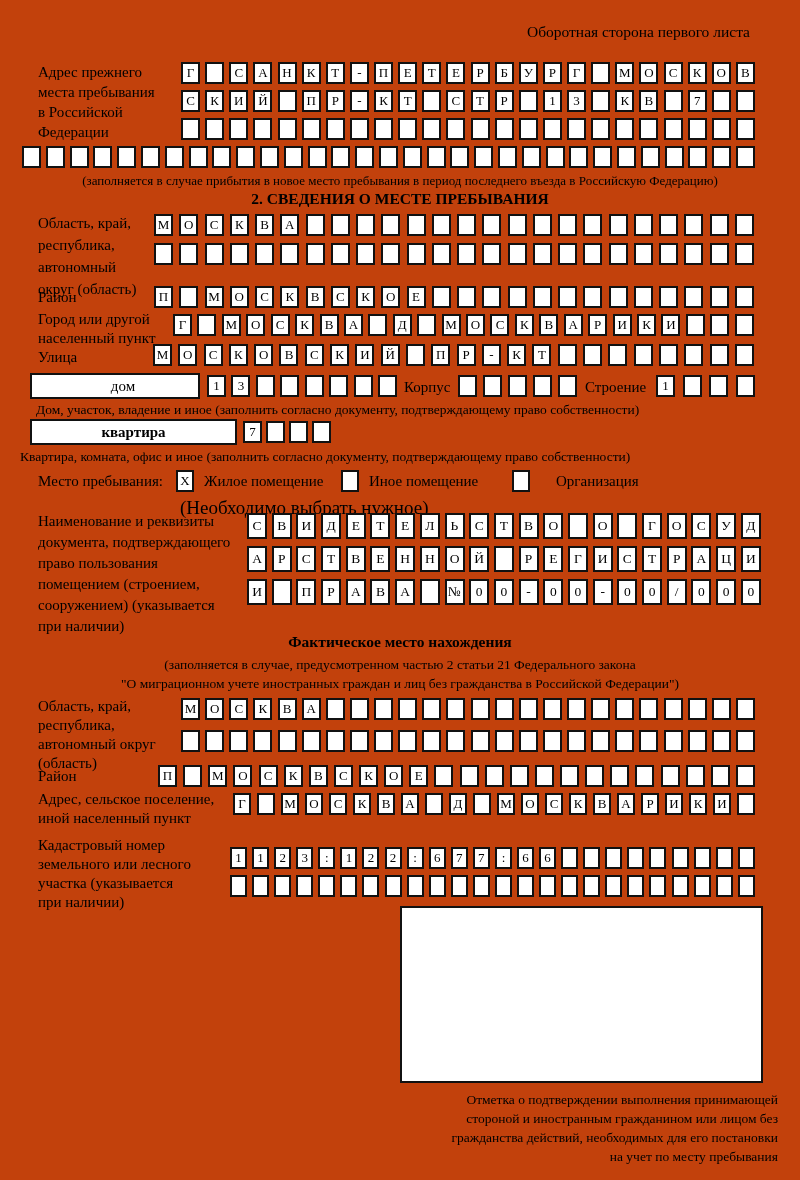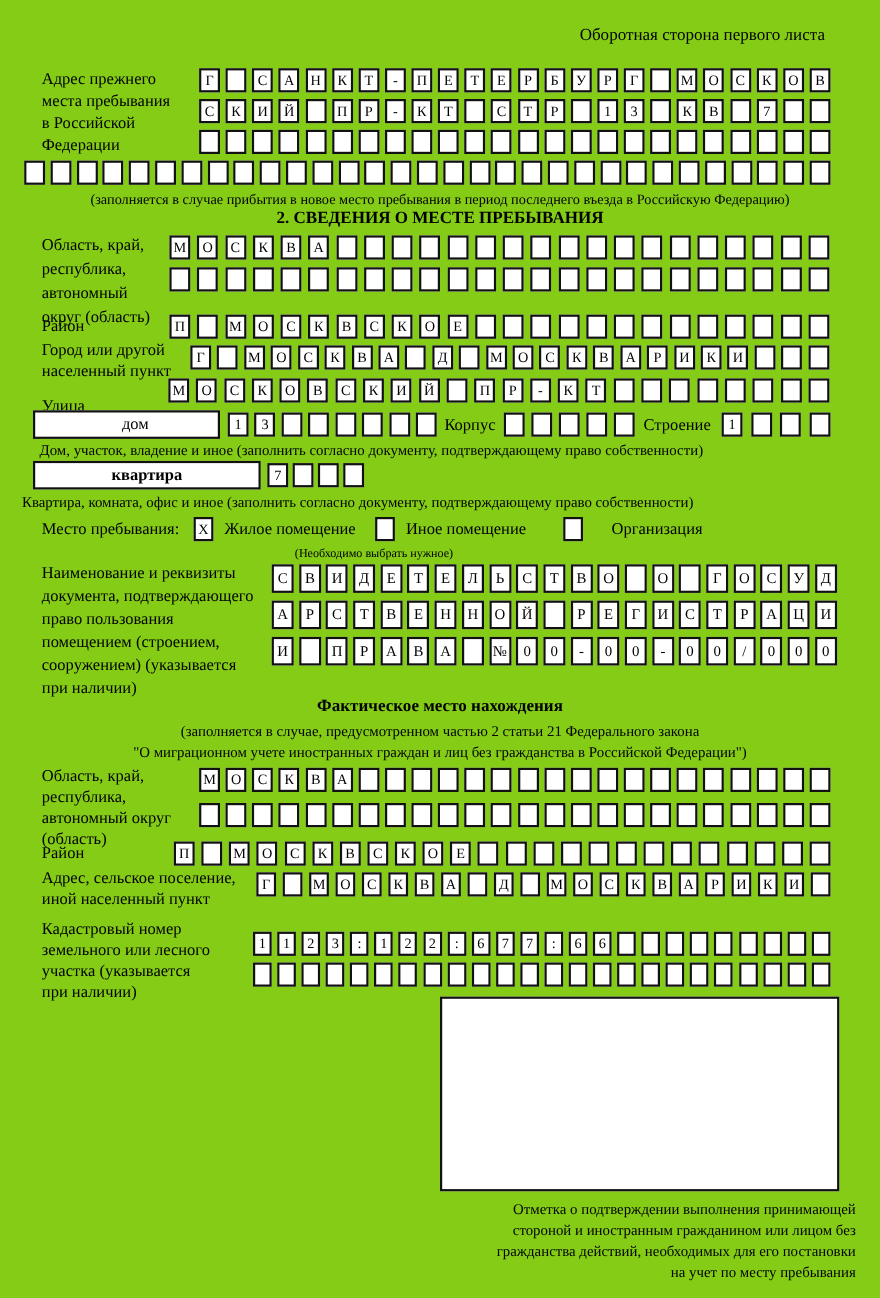--- a/index.html
+++ b/index.html
@@ -1,16 +1,16 @@
 <!DOCTYPE html>
 <html><head>
 <meta charset="utf-8">
 <style>
   html,body{margin:0;padding:0;background:#fff;}
-  #page{position:relative;width:800px;height:1180px;background:#84cc16;
+  #page{position:relative;width:800px;height:1180px;background:#c2410c;
         font-family:"Liberation Serif",serif;color:#000;overflow:hidden;}
   .txt{position:absolute;font-size:15px;line-height:20px;white-space:nowrap;}
   .lines{position:absolute;font-size:15px;}
   .lines div{white-space:nowrap;}
   .lh19 div{line-height:19px;} .lh20 div{line-height:20px;}
   .lh21 div{line-height:21px;} .lh22 div{line-height:22px;}
   .cap{position:absolute;font-size:13px;white-space:nowrap;}
   .center{left:0;right:0;text-align:center;white-space:normal;}
   .bold{font-weight:bold;}
   .boxrow{position:absolute;display:flex;justify-content:space-between;height:22px;}
@@ -266,21 +266,21 @@
       <span class="cbox">А</span>
       <span class="cbox">Р</span>
       <span class="cbox">И</span>
       <span class="cbox">К</span>
       <span class="cbox">И</span>
       <span class="cbox"></span>
       <span class="cbox"></span>
       <span class="cbox"></span>
     </div>
 
-  <div class="txt" style="left:38px;top:360px;text-decoration:underline;">Улица</div>
+  <div class="txt" style="left:38px;top:347px;">Улица</div>
   <div class="boxrow" style="left:153px;top:344px;width:601px;">
       <span class="cbox">М</span>
       <span class="cbox">О</span>
       <span class="cbox">С</span>
       <span class="cbox">К</span>
       <span class="cbox">О</span>
       <span class="cbox">В</span>
       <span class="cbox">С</span>
       <span class="cbox">К</span>
       <span class="cbox">И</span>
@@ -338,21 +338,21 @@
     </div>
   <div class="cap" style="left:20px;top:449px;font-size:13.5px;">Квартира, комната, офис и иное (заполнить согласно документу, подтверждающему право собственности)</div>
 
   <div class="txt" style="left:38px;top:471px;">Место пребывания:</div>
   <div class="optbox" style="left:176px;top:470px;">X</div>
   <div class="txt" style="left:204px;top:471px;">Жилое помещение</div>
   <div class="optbox" style="left:341px;top:470px;"></div>
   <div class="txt" style="left:369px;top:471px;">Иное помещение</div>
   <div class="optbox" style="left:512px;top:470px;"></div>
   <div class="txt" style="left:556px;top:471px;">Организация</div>
-  <div class="cap" style="left:180px;top:497px;width:320px;text-align:center;font-size:11px;">(Необходимо выбрать нужное)</div>
+  <div class="cap" style="left:180px;top:497px;width:320px;font-size:19px;">(Необходимо выбрать нужное)</div>
 
   <div class="lines lh21" style="left:38px;top:511px;">
       <div>Наименование и реквизиты</div>
       <div>документа, подтверждающего</div>
       <div>право пользования</div>
       <div>помещением (строением,</div>
       <div>сооружением) (указывается</div>
       <div>при наличии)</div>
     </div>
   <div class="boxrow docrow" style="left:247px;top:513px;width:514px;">

